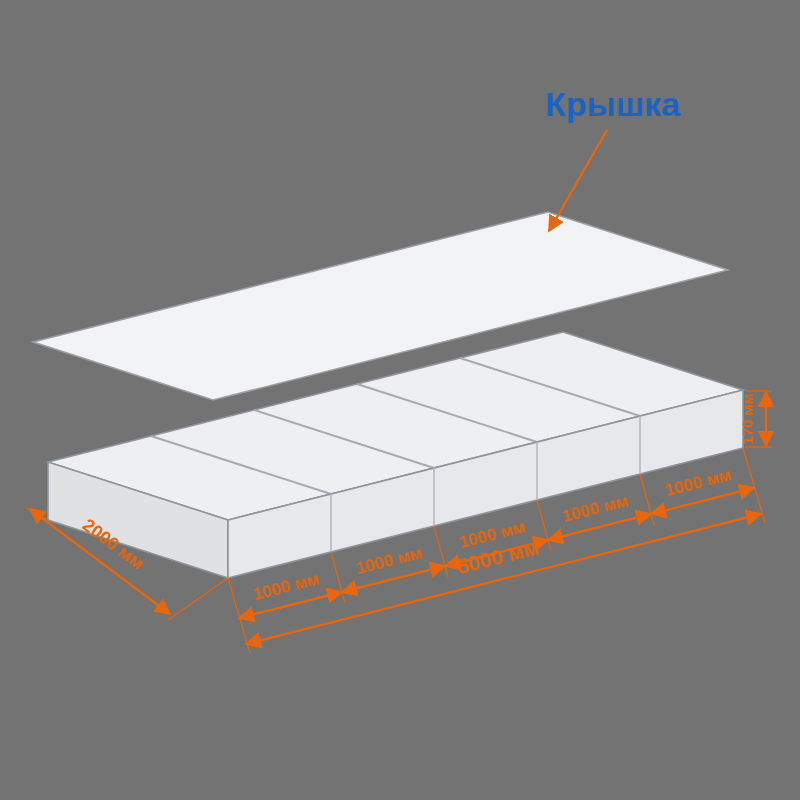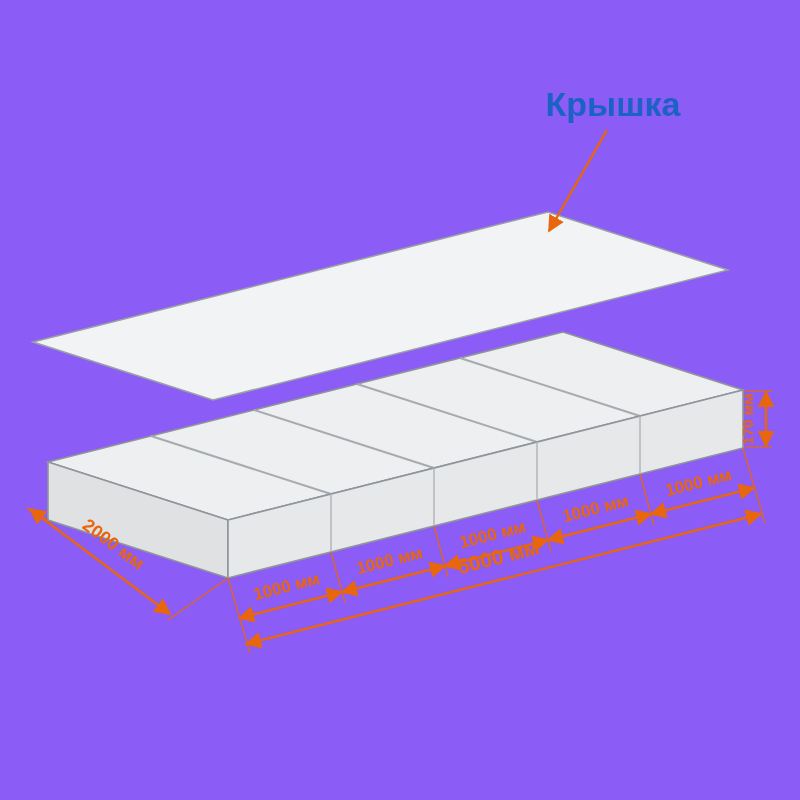--- a/index.html
+++ b/index.html
@@ -1,17 +1,17 @@
 <!DOCTYPE html>
 <html><head>
 <meta charset="utf-8">
 <style>
   html, body { margin: 0; padding: 0; background: #ffffff; }
   .stage {
-    width: 800px; height: 800px; position: relative; background: #8b5cf6;
+    width: 800px; height: 800px; position: relative; background: #737373;
     font-family: "Liberation Sans", sans-serif;
     overflow: hidden;
   }
   svg { display: block; }
   .dim-label {
     fill: #e8660d;
     font-family: "Liberation Sans", sans-serif;
     font-weight: bold;
   }
   .callout-label {

